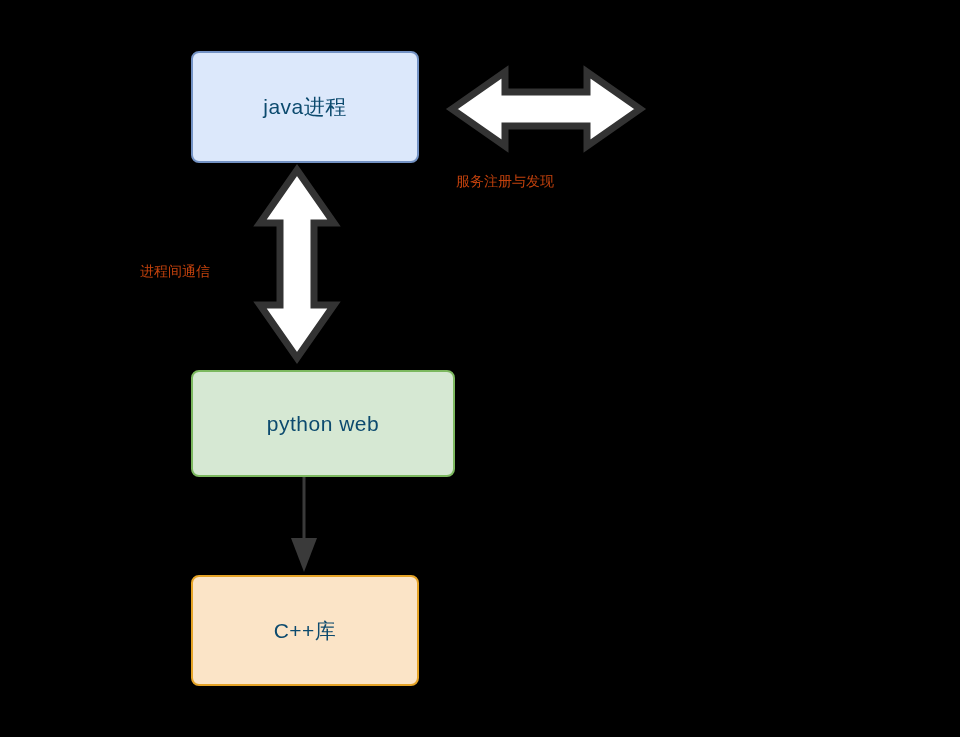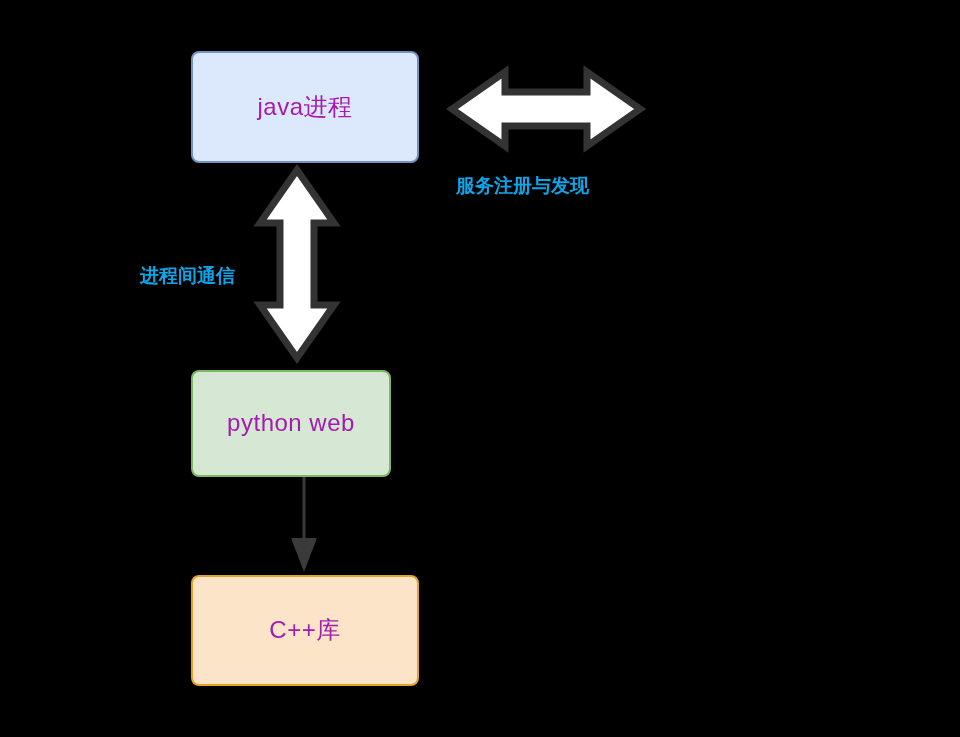--- a/index.html
+++ b/index.html
@@ -25,58 +25,57 @@
     display: flex;
     align-items: center;
     justify-content: center;
     border-radius: 8px;
     border-style: solid;
     border-width: 2px;
     text-align: center;
     line-height: 1.2;
   }
   .node-label {
-    font-size: 24px;
-    color: #a21caf;
+    font-size: 21px;
+    color: #0c4a6e;
     letter-spacing: 0.5px;
     white-space: nowrap;
   }
 
   #node-java {
     left: 191px;  top: 51px;
     width: 228px; height: 112px;
     background: #dce8fb;
     border-color: #7392c4;
   }
   #node-registry {
     left: 683px;  top: 56px;
     width: 229px; height: 105px;
     background: #fbeecb;
     border-color: #e3bd3c;
   }
   #node-python {
     left: 191px;  top: 370px;
-    width: 200px; height: 107px;
+    width: 264px; height: 107px;
     background: #d6e8d3;
     border-color: #7cb85f;
   }
   #node-cpp {
     left: 191px;  top: 575px;
     width: 228px; height: 111px;
     background: #fbe4c7;
     border-color: #e5a326;
   }
 
   
   .edge-label {
     position: absolute;
-    font-size: 19px;
-    color: #0ea5e9;
+    font-size: 14px;
+    color: #c2410c;
     white-space: nowrap;
-    font-weight: bold;
   }
   #label-service { left: 456px; top: 173px; }
   #label-ipc     { left: 140px; top: 241px; margin-top: 22px; }
 
   
   #arrows {
     position: absolute;
     left: 0; top: 0;
     width: 960px; height: 737px;
     pointer-events: none;

